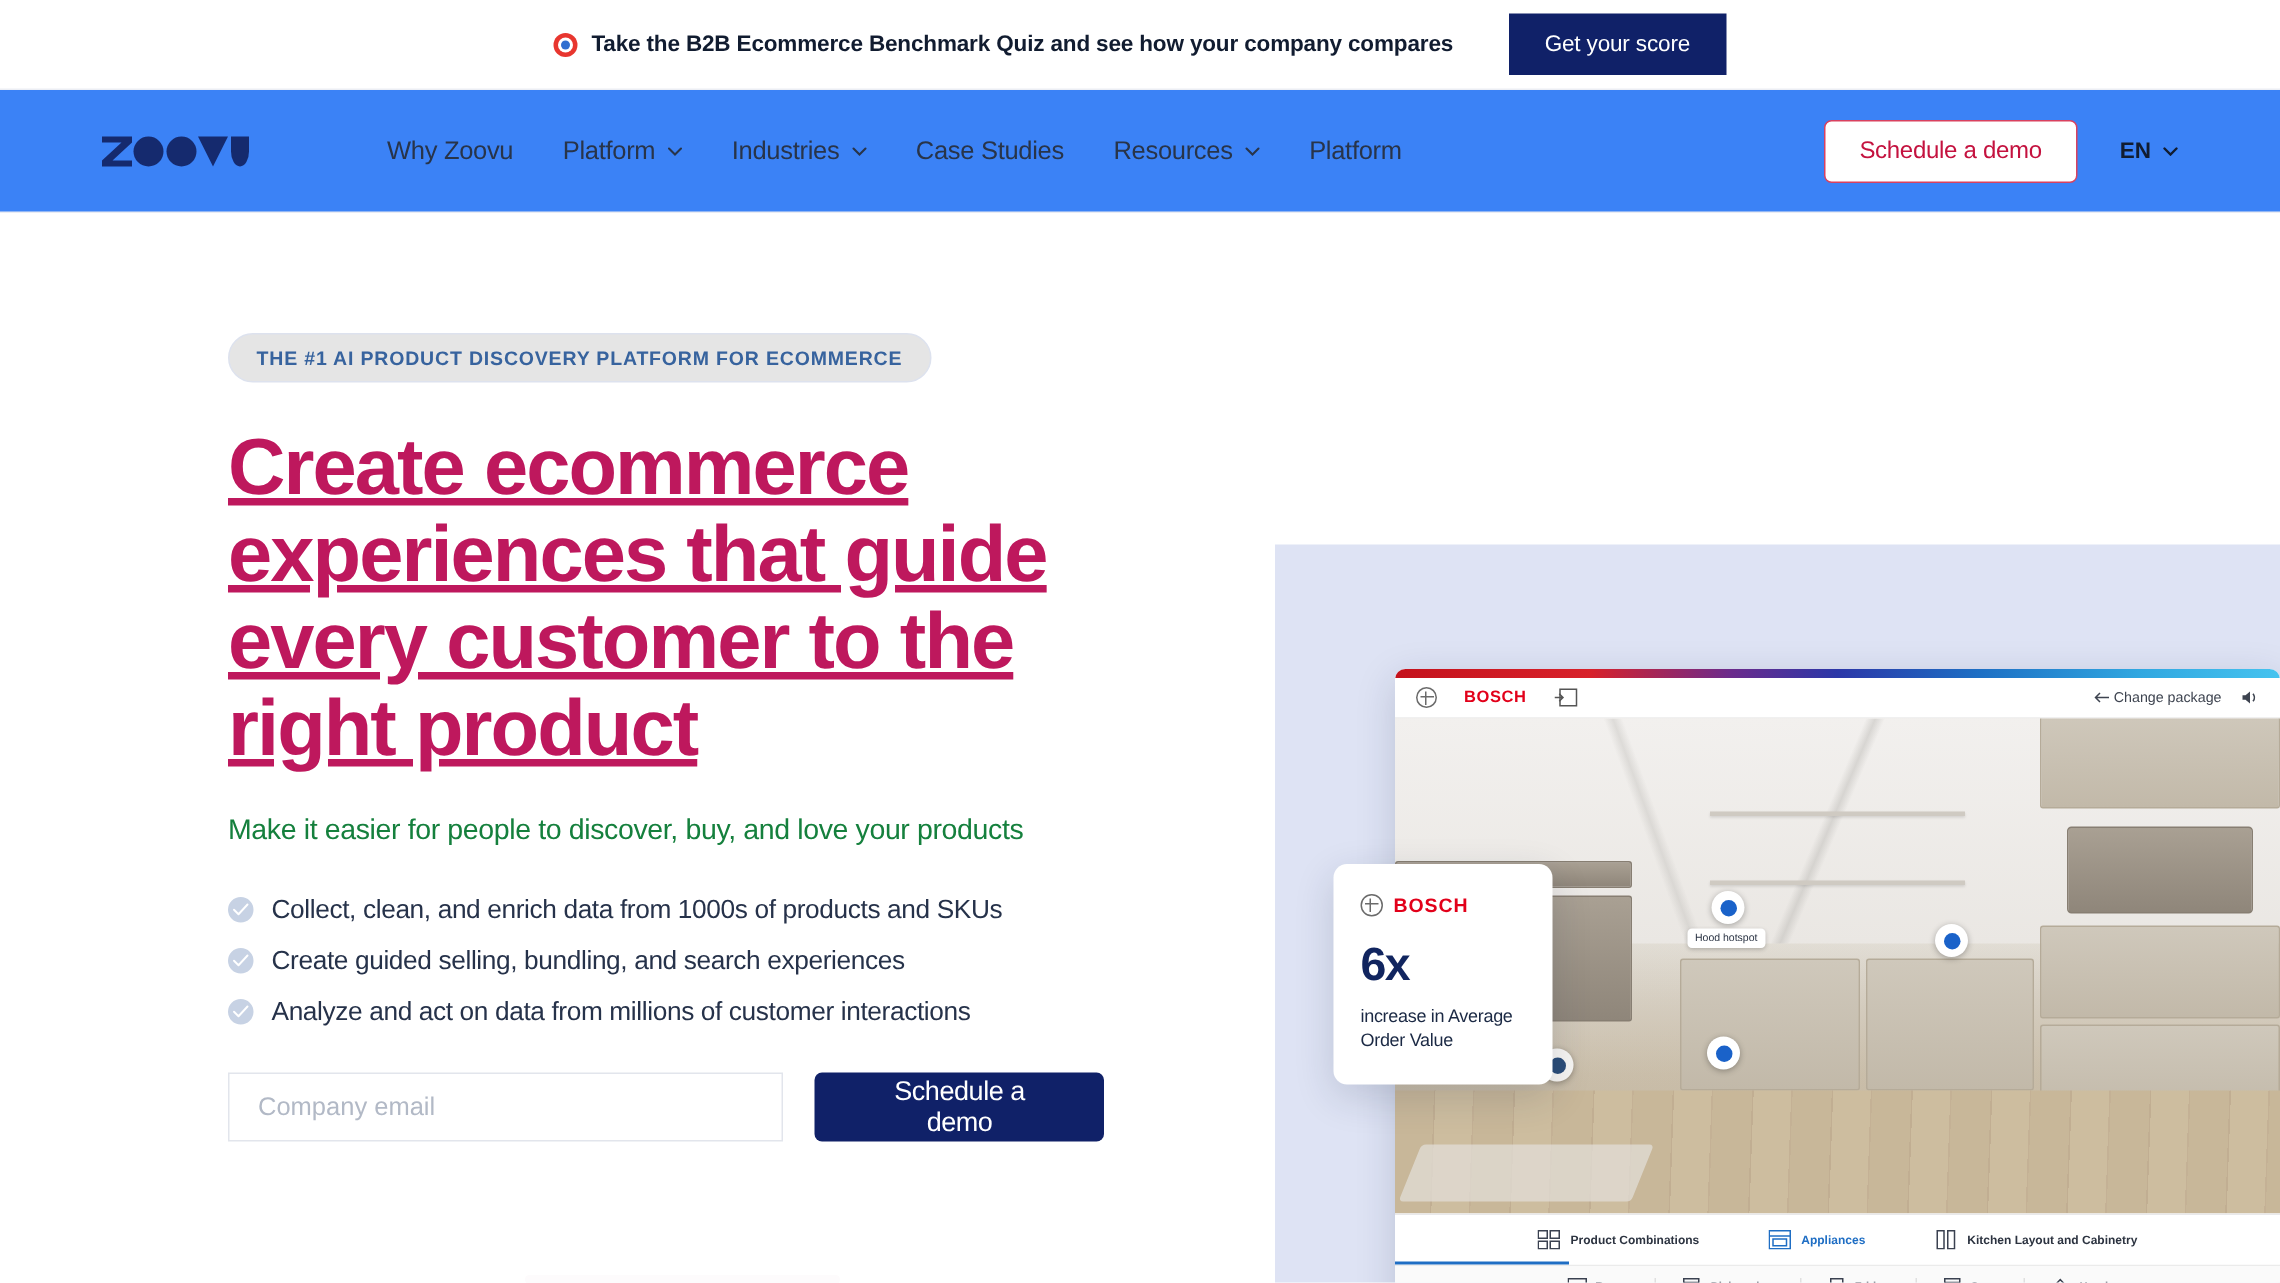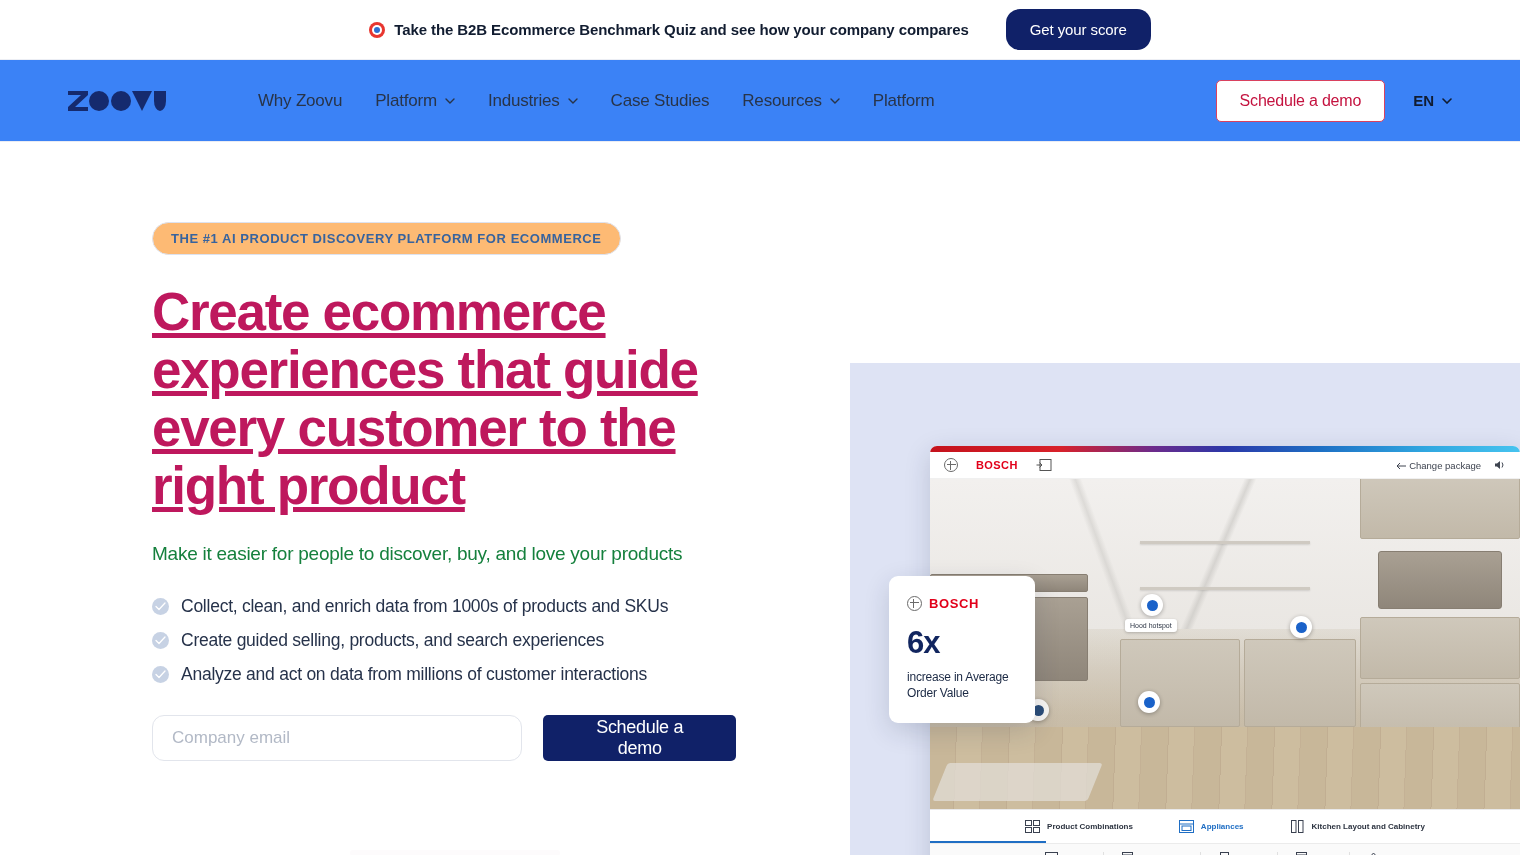--- a/index.html
+++ b/index.html
@@ -49,21 +49,21 @@
     content: "";
     position: absolute; left: 5px; top: 5px;
     width: 6px; height: 6px; border-radius: 50%;
     background: #2f6fd0;
   }
   .banner-btn {
     background: #102168;
     color: #ffffff;
     font-size: 15px;
     border: none;
-    border-radius: 14px;
+    border-radius: 0;
     padding: 12px 24px;
     cursor: pointer;
     font-family: inherit;
     letter-spacing: -0.1px;
   }
 
   
   .header {
     height: 82px;
     background: #3b82f6;
@@ -133,21 +133,21 @@
   }
   .eyebrow {
     display: inline-block;
     border: 1px solid #dde2ee;
     border-radius: 20px;
     padding: 8px 18px;
     font-size: 13px;
     font-weight: bold;
     letter-spacing: 0.55px;
     color: #37639e;
-    background: #fdba74;
+    background: #e5e5e5;
   }
   .headline {
     margin-top: 28px;
     font-size: 53px;
     line-height: 58px;
     font-weight: bold;
     color: #be185d;
     letter-spacing: -1.3px;
     max-width: 570px;
     text-decoration: underline;
@@ -181,21 +181,21 @@
   .form-row {
     margin-top: 30px;
     display: flex;
     align-items: stretch;
     gap: 21px;
   }
   .email-input {
     width: 378px;
     height: 46px;
     border: 1px solid #e2e5ec;
-    border-radius: 12px;
+    border-radius: 0;
     padding: 0 19px;
     font-size: 17px;
     font-family: inherit;
     color: #26324a;
     outline: none;
   }
   .email-input::placeholder { color: #b2b9c6; }
   .demo-solid {
     background: #102168;
     color: #ffffff;
@@ -489,21 +489,21 @@
             </svg>
         </span>
         <span class="bullet-text">Collect, clean, and enrich data from 1000s of products and SKUs</span>
       </div>
       <div class="bullet">
         <span class="check">
           <svg width="11" height="9" viewBox="0 0 11 9">
               <path d="M1 4.5 L4 7.5 L10 1" stroke="#ffffff" stroke-width="1.3" fill="none" stroke-linecap="round" stroke-linejoin="round"></path>
             </svg>
         </span>
-        <span class="bullet-text">Create guided selling, products, and search experiences</span>
+        <span class="bullet-text">Create guided selling, bundling, and search experiences</span>
       </div>
       <div class="bullet">
         <span class="check">
           <svg width="11" height="9" viewBox="0 0 11 9">
               <path d="M1 4.5 L4 7.5 L10 1" stroke="#ffffff" stroke-width="1.3" fill="none" stroke-linecap="round" stroke-linejoin="round"></path>
             </svg>
         </span>
         <span class="bullet-text">Analyze and act on data from millions of customer interactions</span>
       </div>
     </div>

